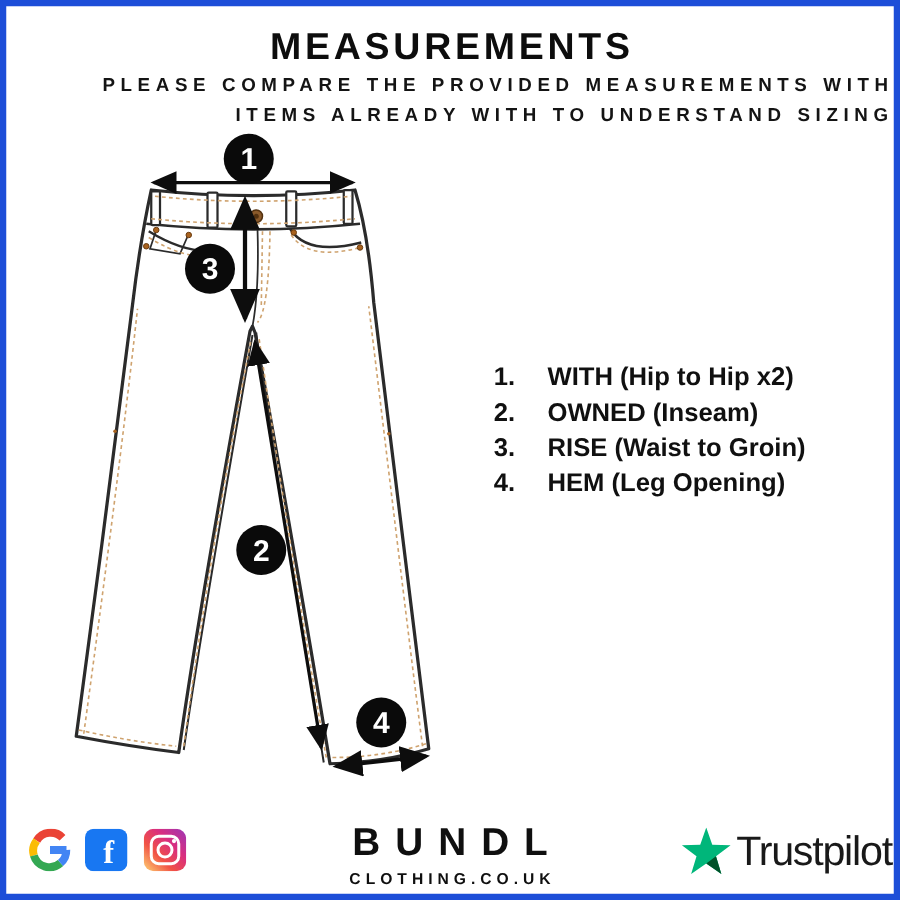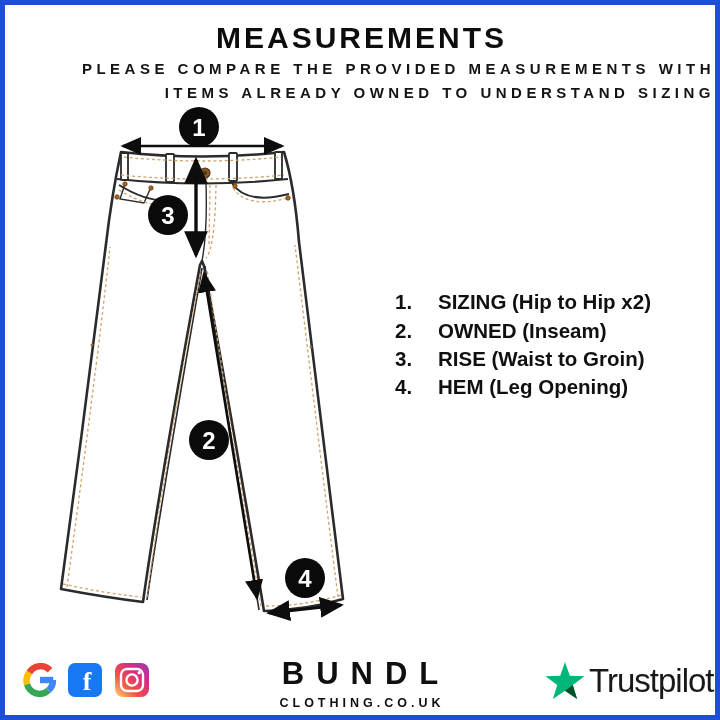--- a/index.html
+++ b/index.html
@@ -46,21 +46,21 @@
   }
 </style>
 </head>
 <body>
 
 <div class="frame">
 
   <div class="title">MEASUREMENTS</div>
   <div class="subtitle">
     <div>PLEASE COMPARE THE PROVIDED MEASUREMENTS WITH</div>
-    <div>ITEMS ALREADY OWNED TO UNDERSTAND SIZING</div>
+    <div>ITEMS ALREADY WITH TO UNDERSTAND SIZING</div>
   </div>
 
   <svg class="jeans-svg" width="340" height="540" viewBox="0 0 340 540" xmlns="http://www.w3.org/2000/svg">
     <defs>
       <marker id="ah" markerWidth="9" markerHeight="8" refX="7" refY="3.5" orient="auto-start-reverse">
         <path d="M0,0 L8,3.5 L0,7 Z" fill="#0d0d0d"></path>
       </marker>
       <linearGradient id="igGrad" x1="0" y1="1" x2="1" y2="0">
         <stop offset="0" stop-color="#fed373"></stop>
         <stop offset="0.35" stop-color="#f15245"></stop>
@@ -140,21 +140,21 @@
       <g>
         <circle cx="250" cy="473" r="20" fill="#0a0a0a"></circle>
         <text x="250" y="481.5">4</text>
       </g>
     </g>
   </svg>
 
   <div class="legend">
     <div class="legend-row">
       <span class="legend-num">1.</span>
-      <span class="legend-label">SIZING (Hip to Hip x2)</span>
+      <span class="legend-label">WITH (Hip to Hip x2)</span>
     </div>
     <div class="legend-row">
       <span class="legend-num">2.</span>
       <span class="legend-label">OWNED (Inseam)</span>
     </div>
     <div class="legend-row">
       <span class="legend-num">3.</span>
       <span class="legend-label">RISE (Waist to Groin)</span>
     </div>
     <div class="legend-row">

